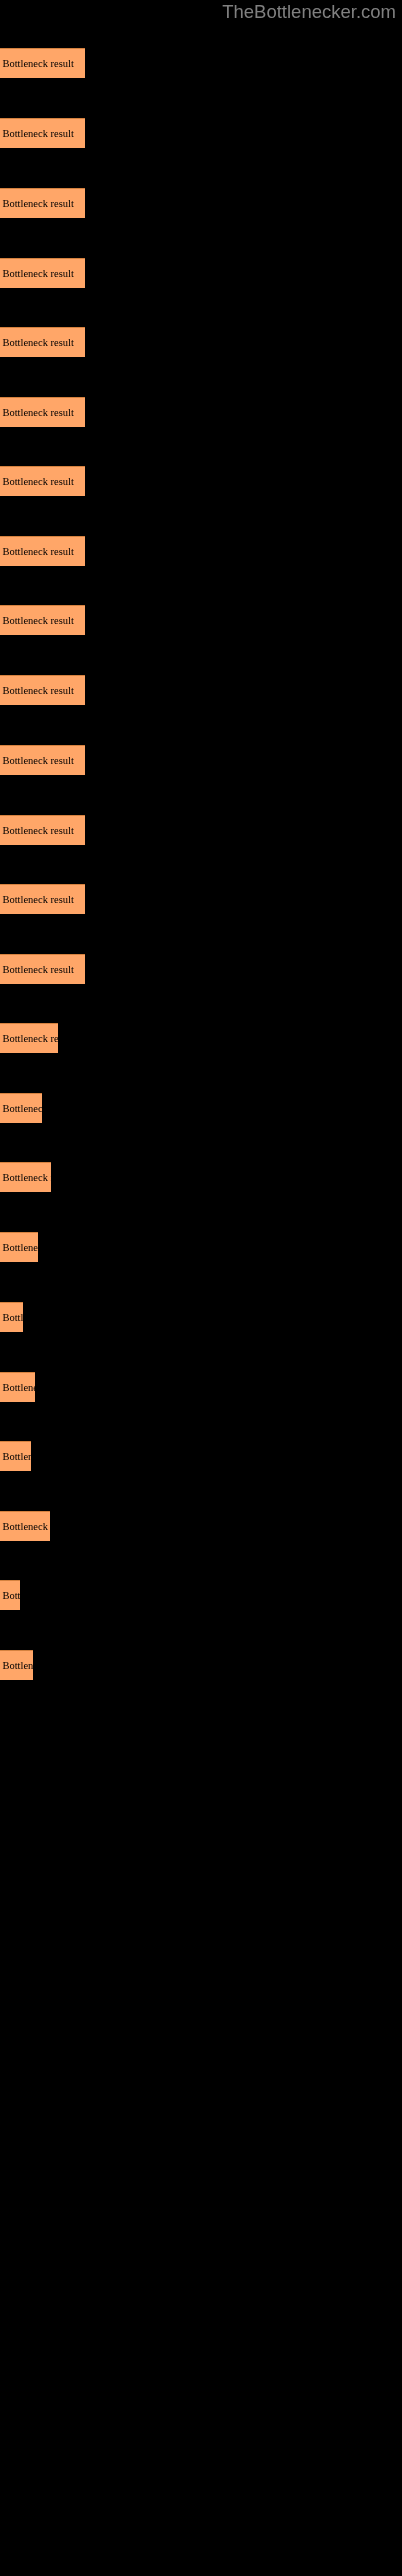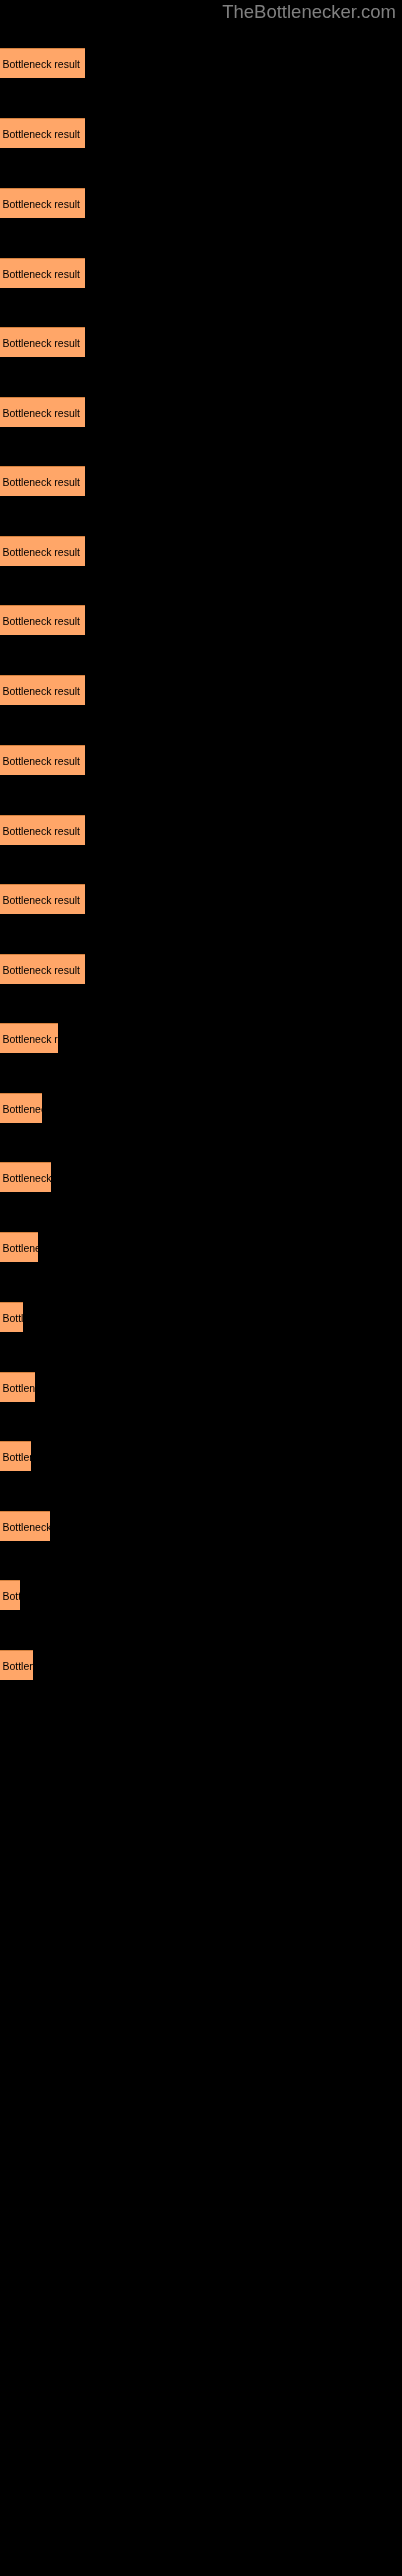--- a/index.html
+++ b/index.html
@@ -56,21 +56,21 @@
     overflow: hidden;
   }
 
   .bar-label {
     position: absolute;
     left: 2.4px;
     top: 0;
     height: 30px;
     line-height: 30px;
     color: #000000;
-    font-family: Liberation Sans, sans-serif;
+    font-family: Liberation Serif, serif;
     font-size: 10.5px;
     white-space: nowrap;
     pointer-events: none;
     user-select: none;
   }
 </style>
 </head>
 <body>
 
 <div class="site-title">TheBottlenecker.com</div>

